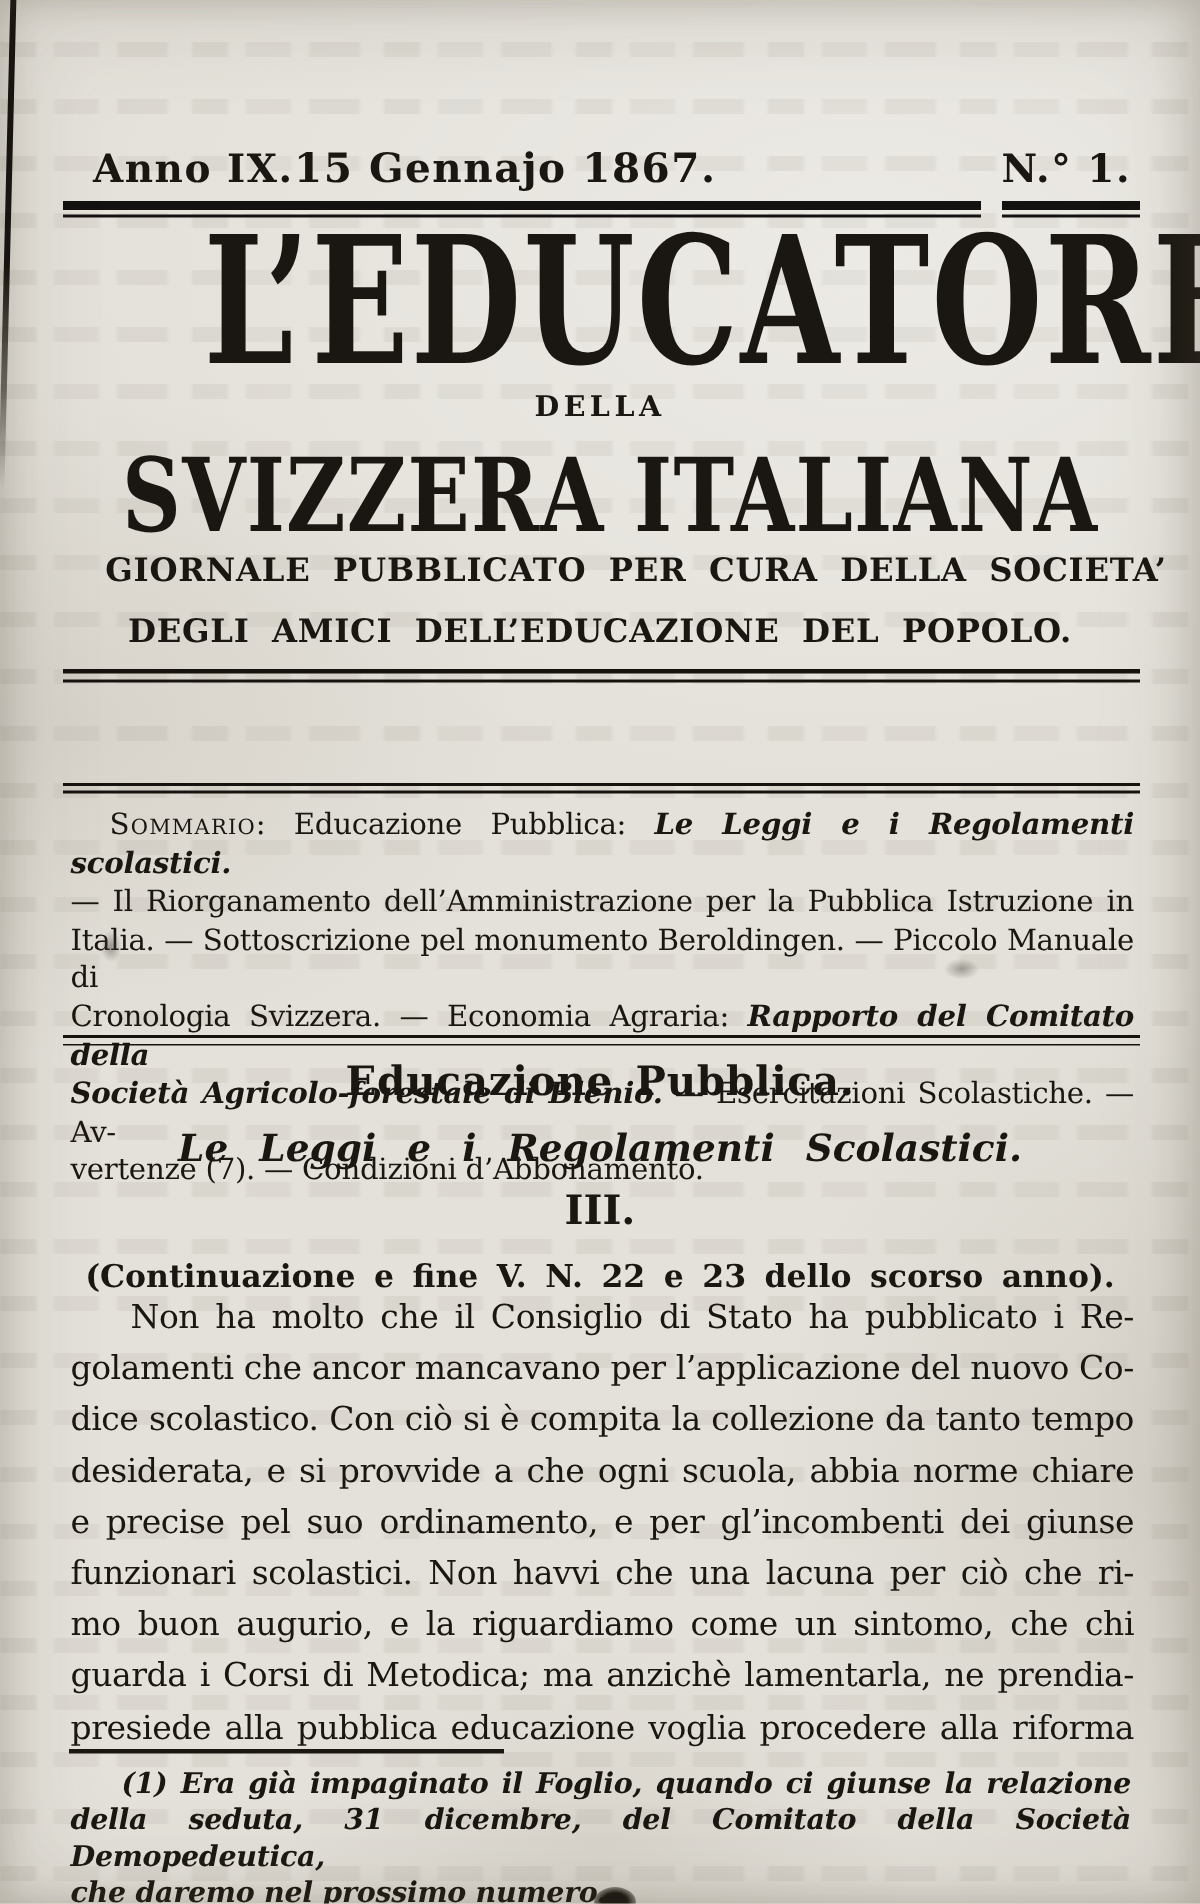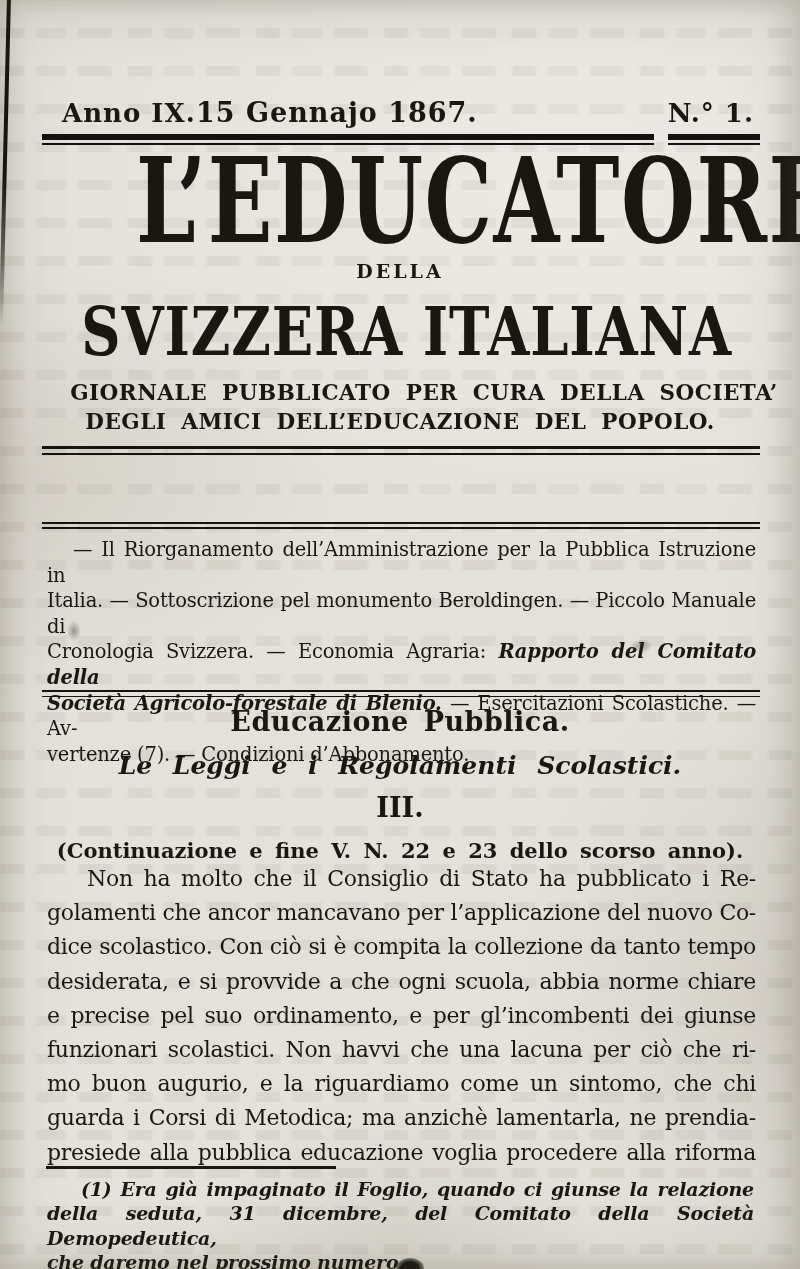--- a/index.html
+++ b/index.html
@@ -52,21 +52,21 @@
   
   .mast-title{position:absolute;top:140px;left:0;right:0;text-align:center;}
   .mast-title .scl{display:inline-block;white-space:nowrap;font-weight:bold;font-size:118px;line-height:122px;
     letter-spacing:2px;transform:scaleX(.72);}
   .mast-della{position:absolute;top:260px;left:0;right:0;text-align:center;font-weight:bold;font-size:19px;letter-spacing:3px;}
   .mast-sub{position:absolute;top:294px;left:0;right:0;text-align:center;}
   .mast-sub .scl{display:inline-block;white-space:nowrap;font-weight:bold;font-size:68px;line-height:74px;
     letter-spacing:1px;transform:scaleX(.80);}
   .tagline{position:absolute;left:0;right:0;text-align:center;font-weight:bold;font-size:21.5px;line-height:27px;
     letter-spacing:.5px;word-spacing:7px;}
-  .tag1{top:379px;padding-left:48px;} .tag2{top:408px;}
+  .tag1{top:367px;padding-left:48px;} .tag2{top:408px;}
 
   
   .drule{position:absolute;left:42px;right:40px;height:4px;border-top:3.5px solid #16130e;border-bottom:2px solid #16130e;}
   .drule-a{top:446px;} 
   .drule-b{top:522px;height:3px;border-top:2.5px solid #16130e;}
   .drule-c{top:690px;height:4px;border-top:2px solid #16130e;border-bottom:1.5px solid #16130e;}
 
   
   .tline{position:relative;}
   .just .tline{text-align:justify;text-align-last:justify;}
@@ -118,20 +118,21 @@
   <div class="mast-sub">
     <span class="scl">SVIZZERA ITALIANA</span>
   </div>
   <div class="tagline tag1">GIORNALE PUBBLICATO PER CURA DELLA SOCIETA’</div>
   <div class="tagline tag2">DEGLI AMICI DELL’EDUCAZIONE DEL POPOLO.</div>
 
   <div class="drule drule-a"></div>
   <div class="drule drule-b"></div>
 
   <div class="summary just just-open-last">
+      <div class="tline"><span class="seg-sc">Sommario</span><span class="seg-r">: Educazione Pubblica: </span><span class="seg-i">Le Leggi e i Regolamenti scolastici.</span></div>
       <div class="tline"><span class="seg-r">— Il Riorganamento dell’Amministrazione per la Pubblica Istruzione in</span></div>
       <div class="tline"><span class="seg-r">Italia. — Sottoscrizione pel monumento Beroldingen. — Piccolo Manuale di</span></div>
       <div class="tline"><span class="seg-r">Cronologia Svizzera. — Economia Agraria: </span><span class="seg-i">Rapporto del Comitato della</span></div>
       <div class="tline"><span class="seg-i">Società Agricolo-forestale di Blenio.</span><span class="seg-r"> — Esercitazioni Scolastiche. — Av-</span></div>
       <div class="tline"><span class="seg-r">vertenze (7). — Condizioni d’Abbonamento.</span></div>
     </div>
   <div class="smudge-a"></div>
   <div class="smudge-b"></div>
   <div class="drule drule-c"></div>
 

